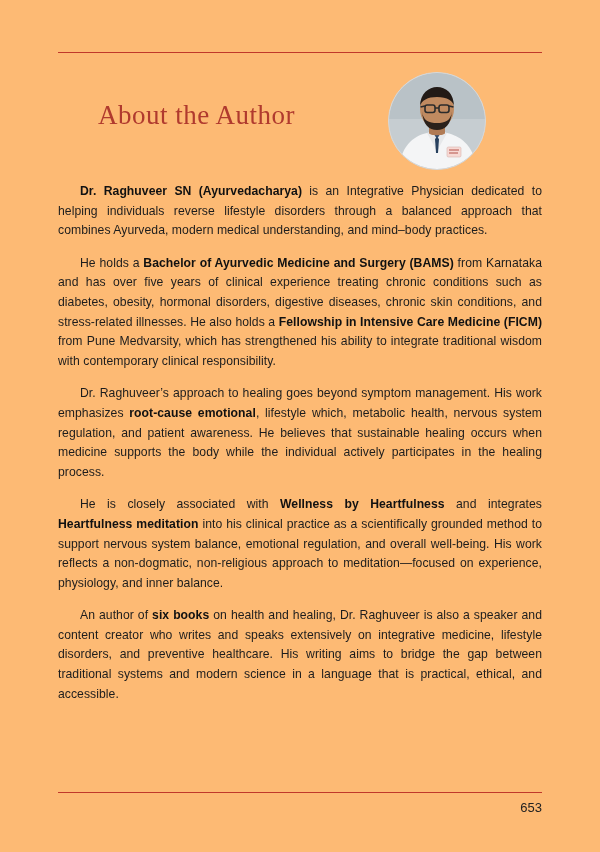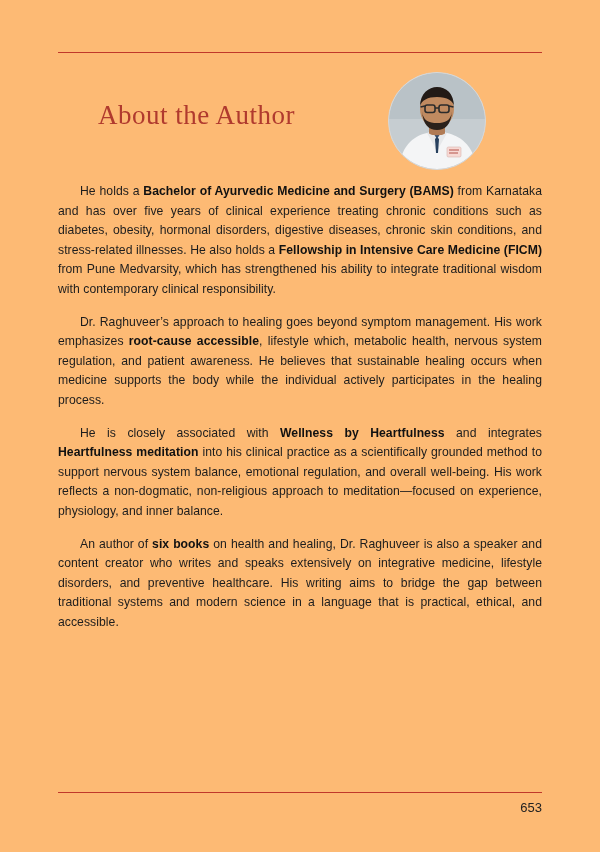--- a/index.html
+++ b/index.html
@@ -141,22 +141,23 @@
 
           <rect x="58" y="74" width="14" height="10" rx="1.5" fill="#f7d9d4" stroke="#d9b6b0" stroke-width="0.6"></rect>
           <line x1="60" y1="77" x2="70" y2="77" stroke="#b5534a" stroke-width="1"></line>
           <line x1="60" y1="80" x2="69" y2="80" stroke="#b5534a" stroke-width="1"></line>
         </g>
       </svg>
     </div>
   </div>
 
   <div class="content">
+    <p class="para"><b>Dr. Raghuveer SN (Ayurvedacharya)</b><span> is an Integrative Physician dedicated to helping individuals reverse lifestyle disorders through a balanced approach that combines Ayurveda, modern medical understanding, and mind–body practices.</span></p>
     <p class="para"><span>He holds a </span><b>Bachelor of Ayurvedic Medicine and Surgery (BAMS)</b><span> from Karnataka and has over five years of clinical experience treating chronic conditions such as diabetes, obesity, hormonal disorders, digestive diseases, chronic skin conditions, and stress-related illnesses. He also holds a </span><b>Fellowship in Intensive Care Medicine (FICM)</b><span> from Pune Medvarsity, which has strengthened his ability to integrate traditional wisdom with contemporary clinical responsibility.</span></p>
-    <p class="para"><span>Dr. Raghuveer’s approach to healing goes beyond symptom management. His work emphasizes </span><b>root-cause accessible</b><span>, lifestyle which, metabolic health, nervous system regulation, and patient awareness. He believes that sustainable healing occurs when medicine supports the body while the individual actively participates in the healing process.</span></p>
+    <p class="para"><span>Dr. Raghuveer’s approach to healing goes beyond symptom management. His work emphasizes </span><b>root-cause emotional</b><span>, lifestyle which, metabolic health, nervous system regulation, and patient awareness. He believes that sustainable healing occurs when medicine supports the body while the individual actively participates in the healing process.</span></p>
     <p class="para"><span>He is closely associated with </span><b>Wellness by Heartfulness</b><span> and integrates </span><b>Heartfulness meditation</b><span> into his clinical practice as a scientifically grounded method to support nervous system balance, emotional regulation, and overall well-being. His work reflects a non-dogmatic, non-religious approach to meditation—focused on experience, physiology, and inner balance.</span></p>
     <p class="para"><span>An author of </span><b>six books</b><span> on health and healing, Dr. Raghuveer is also a speaker and content creator who writes and speaks extensively on integrative medicine, lifestyle disorders, and preventive healthcare. His writing aims to bridge the gap between traditional systems and modern science in a language that is practical, ethical, and accessible.</span></p>
   </div>
 
   <div class="rule rule-bottom" style="background: rgb(192, 57, 43);"></div>
 
   <div class="page-number">653</div>
 
 </div>
 

